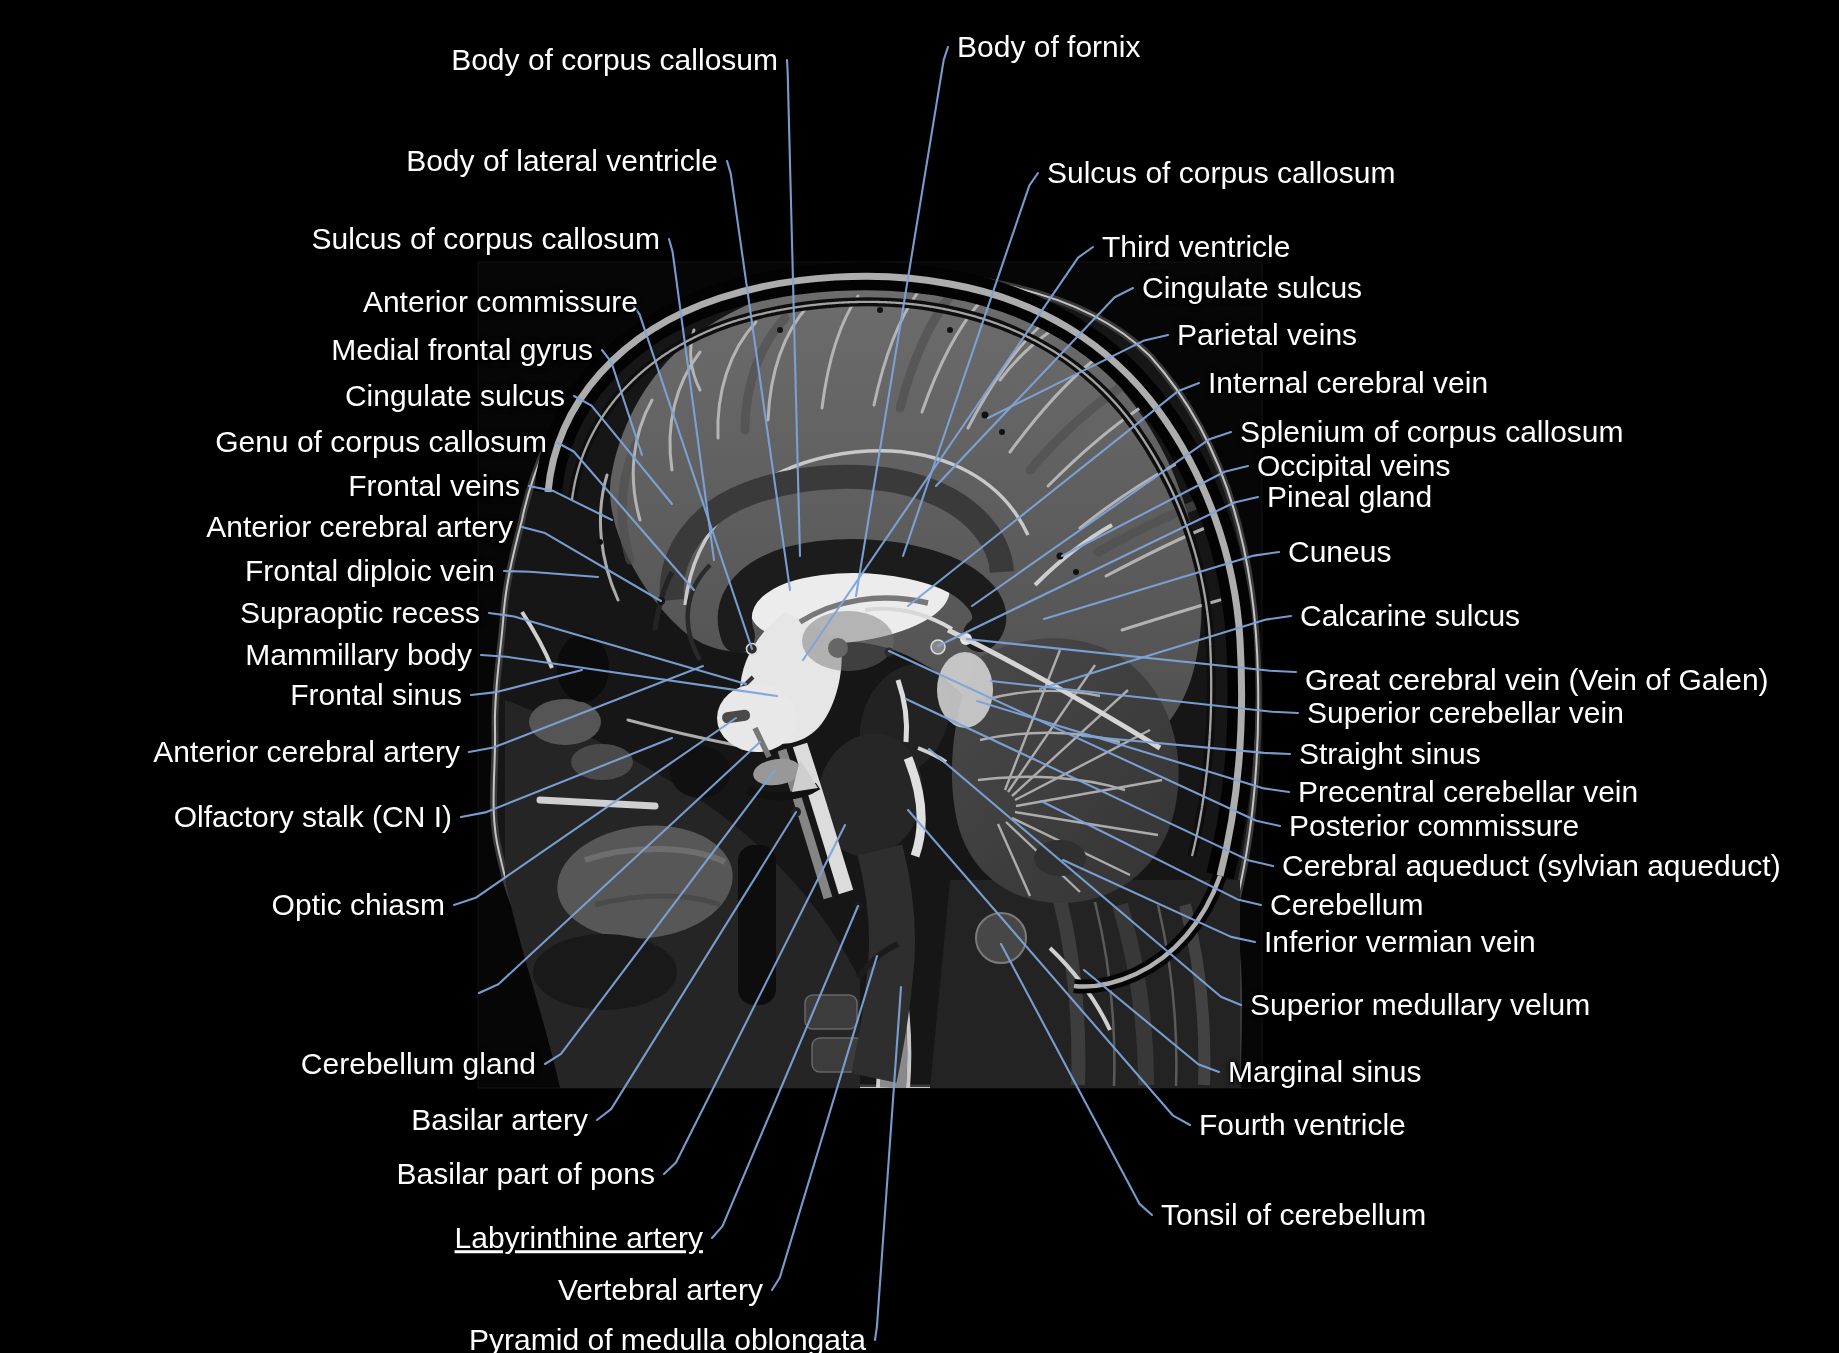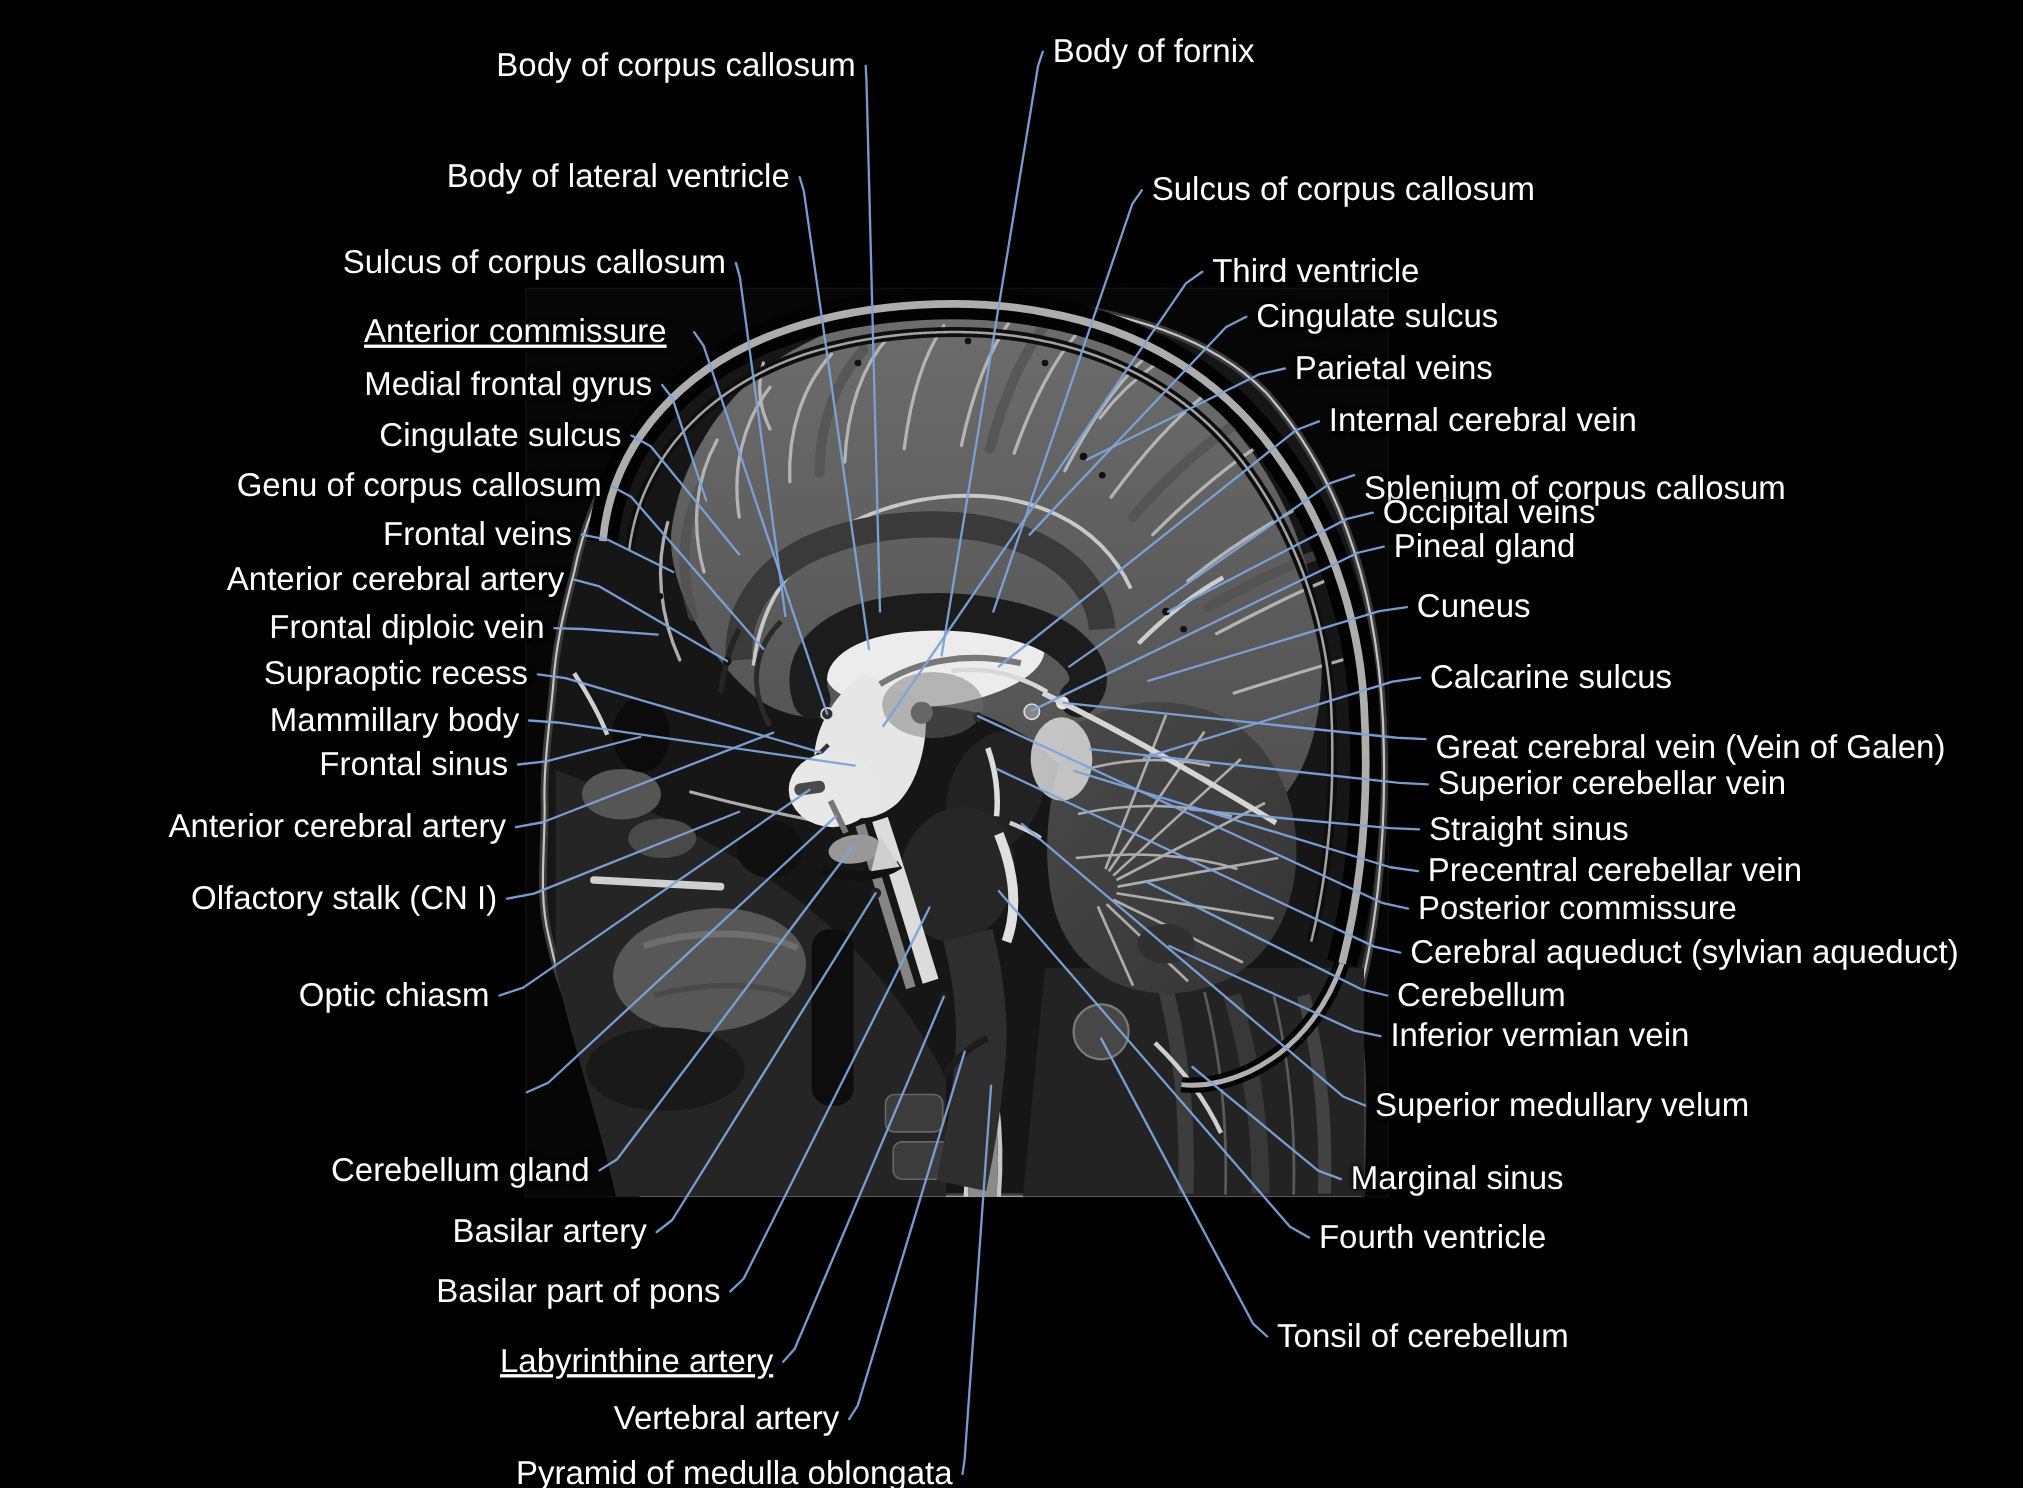--- a/index.html
+++ b/index.html
@@ -244,21 +244,21 @@
       <polyline points="1241,1005 1220.9,996.8 929,749" stroke="#7da3d8"></polyline>
       <polyline points="1219,1072 1198.3,1064.2 1084,970" stroke="#7da3d8"></polyline>
       <polyline points="1190,1125 1172.7,1115.3 908,810" stroke="#7da3d8"></polyline>
       <polyline points="1152,1215 1139.3,1203.6 1001,944" stroke="#7da3d8"></polyline>
     </svg>
 
   <div id="label-layer" style="color: rgb(255, 255, 255);">
       <div class="label left" style="left: 778px; top: 60px;">Body of corpus callosum</div>
       <div class="label left" style="left: 718px; top: 161px;">Body of lateral ventricle</div>
       <div class="label left" style="left: 660px; top: 239px;">Sulcus of corpus callosum</div>
-      <div class="label left" style="left: 606px; top: 302px; text-decoration: underline;">Anterior commissure</div>
+      <div class="label left" style="left: 638px; top: 302px;">Anterior commissure</div>
       <div class="label left" style="left: 593px; top: 350px;">Medial frontal gyrus</div>
       <div class="label left" style="left: 565px; top: 396px;">Cingulate sulcus</div>
       <div class="label left" style="left: 547px; top: 442px;">Genu of corpus callosum</div>
       <div class="label left" style="left: 520px; top: 486px;">Frontal veins</div>
       <div class="label left" style="left: 513px; top: 527px;">Anterior cerebral artery</div>
       <div class="label left" style="left: 495px; top: 571px;">Frontal diploic vein</div>
       <div class="label left" style="left: 480px; top: 613px;">Supraoptic recess</div>
       <div class="label left" style="left: 472px; top: 655px;">Mammillary body</div>
       <div class="label left" style="left: 462px; top: 695px;">Frontal sinus</div>
       <div class="label left" style="left: 460px; top: 752px;">Anterior cerebral artery</div>
@@ -269,21 +269,21 @@
       <div class="label left" style="left: 655px; top: 1174px;">Basilar part of pons</div>
       <div class="label left" style="left: 703px; top: 1238px; text-decoration: underline;">Labyrinthine artery</div>
       <div class="label left" style="left: 763px; top: 1290px;">Vertebral artery</div>
       <div class="label left" style="left: 866px; top: 1340px;">Pyramid of medulla oblongata</div>
       <div class="label right" style="left: 957px; top: 47px;">Body of fornix</div>
       <div class="label right" style="left: 1047px; top: 173px;">Sulcus of corpus callosum</div>
       <div class="label right" style="left: 1102px; top: 247px;">Third ventricle</div>
       <div class="label right" style="left: 1142px; top: 288px;">Cingulate sulcus</div>
       <div class="label right" style="left: 1177px; top: 335px;">Parietal veins</div>
       <div class="label right" style="left: 1208px; top: 383px;">Internal cerebral vein</div>
-      <div class="label right" style="left: 1240px; top: 432px; margin-top: 12px;">Splenium of corpus callosum</div>
+      <div class="label right" style="left: 1240px; top: 432px;">Splenium of corpus callosum</div>
       <div class="label right" style="left: 1257px; top: 466px;">Occipital veins</div>
       <div class="label right" style="left: 1267px; top: 497px;">Pineal gland</div>
       <div class="label right" style="left: 1288px; top: 552px;">Cuneus</div>
       <div class="label right" style="left: 1300px; top: 616px;">Calcarine sulcus</div>
       <div class="label right" style="left: 1305px; top: 680px;">Great cerebral vein (Vein of Galen)</div>
       <div class="label right" style="left: 1307px; top: 713px;">Superior cerebellar vein</div>
       <div class="label right" style="left: 1299px; top: 754px;">Straight sinus</div>
       <div class="label right" style="left: 1298px; top: 792px;">Precentral cerebellar vein</div>
       <div class="label right" style="left: 1289px; top: 826px;">Posterior commissure</div>
       <div class="label right" style="left: 1282px; top: 866px;">Cerebral aqueduct (sylvian aqueduct)</div>

